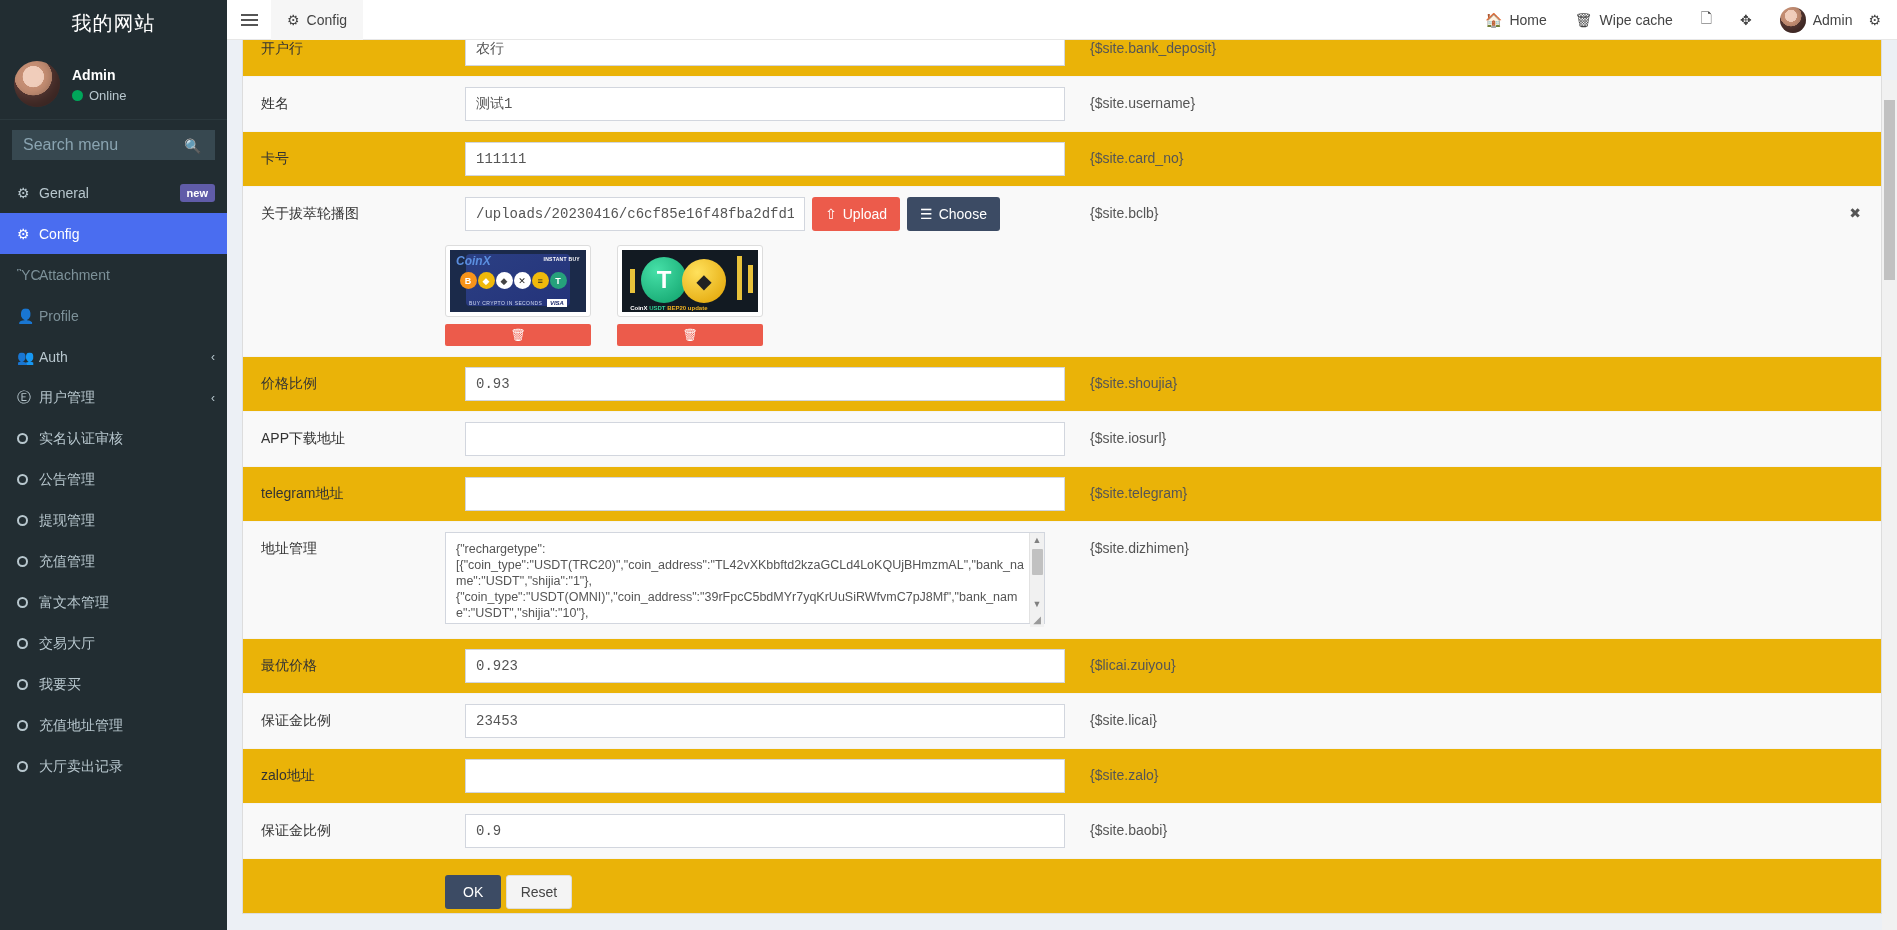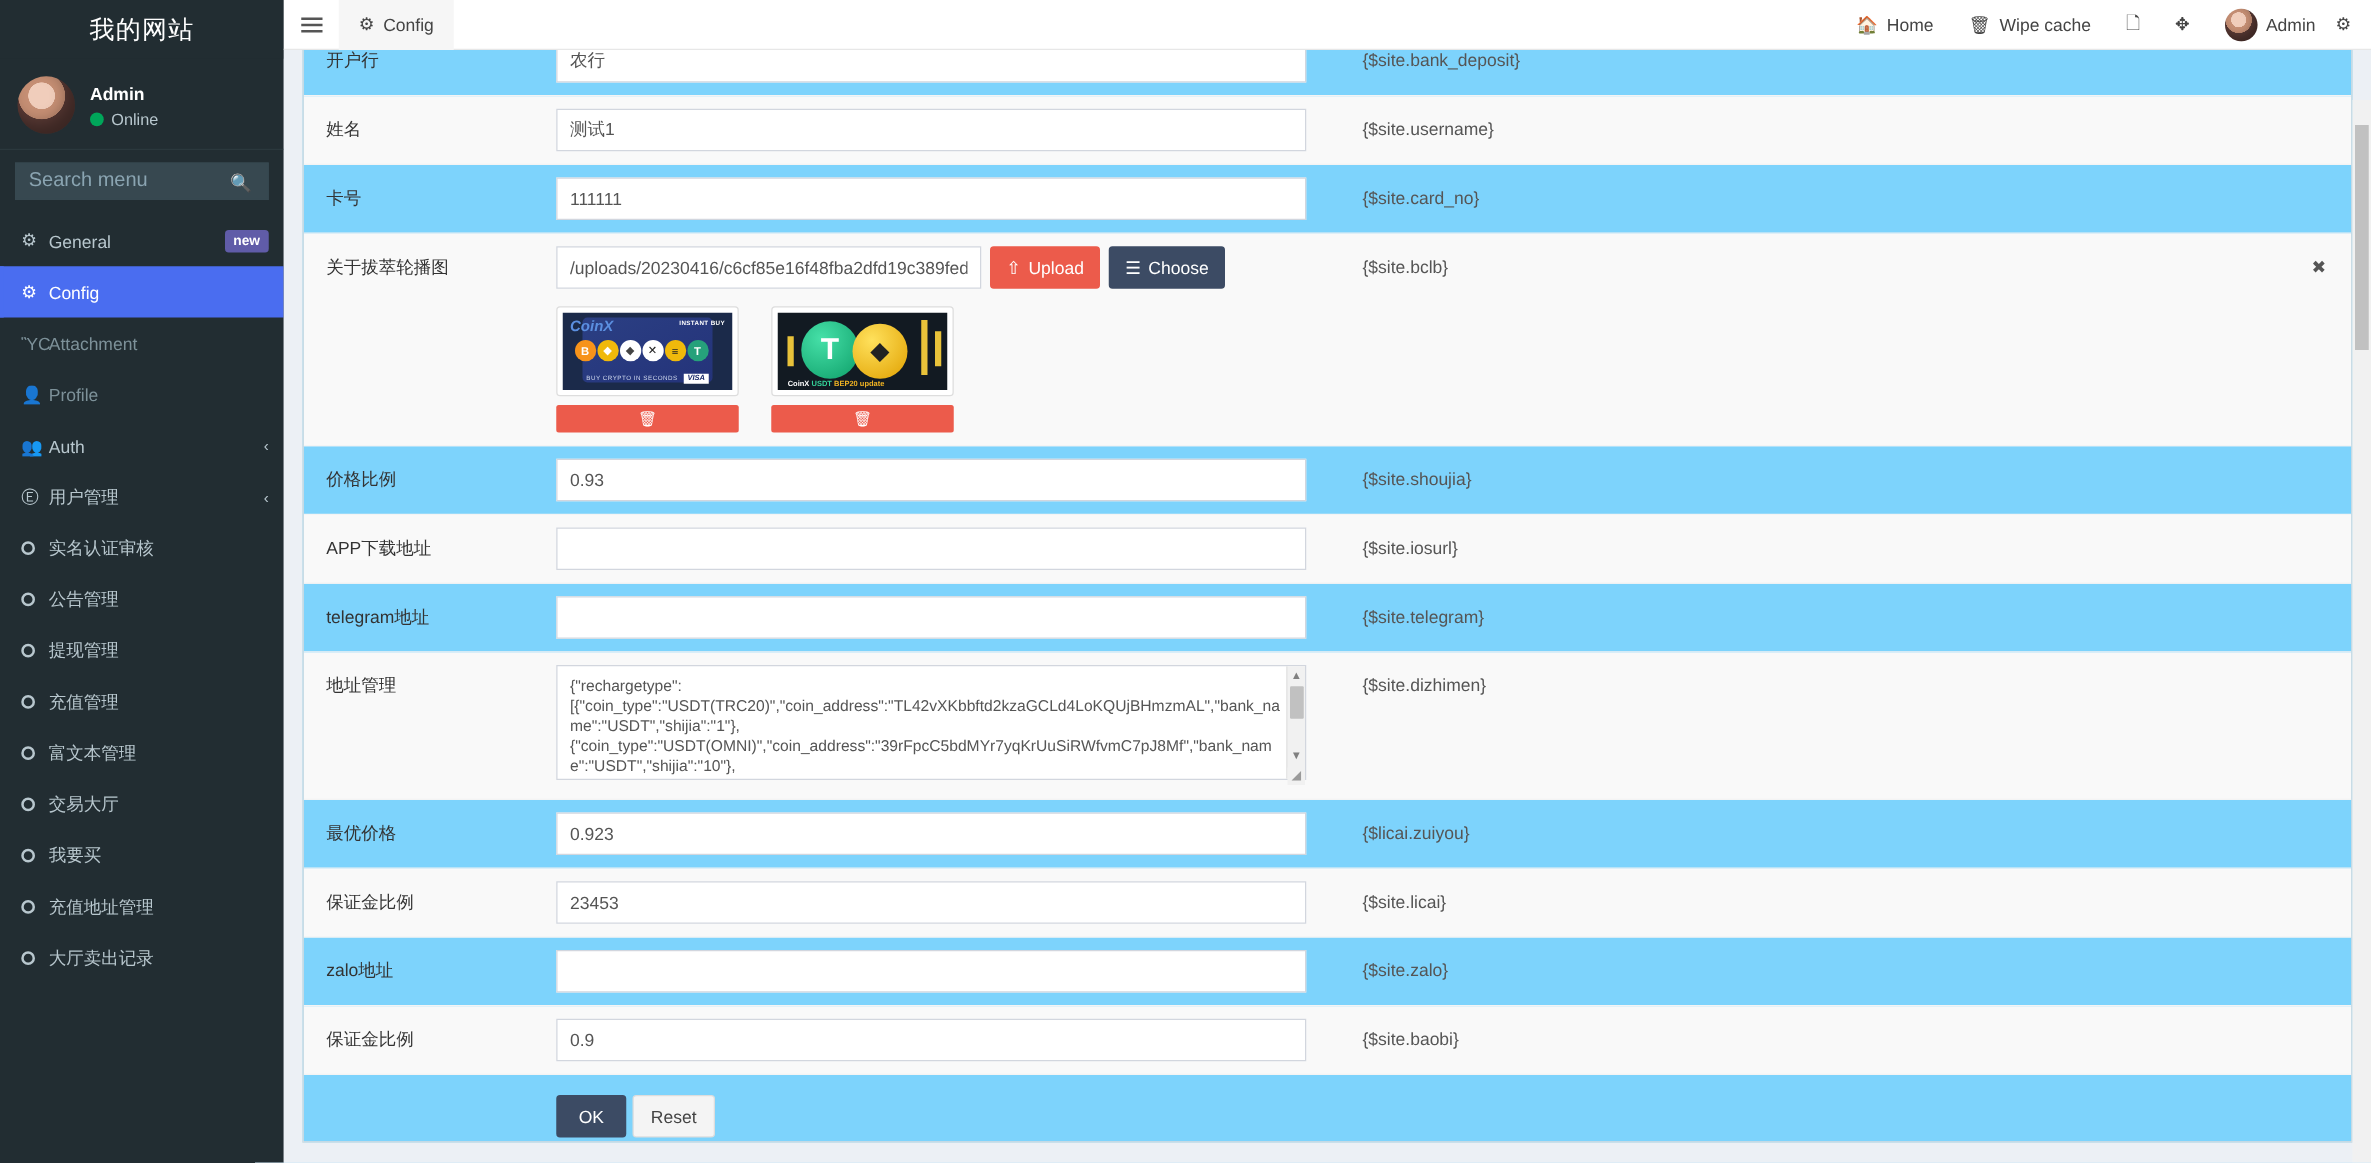--- a/index.html
+++ b/index.html
@@ -115,21 +115,21 @@
   }
 
   
   #content {
     position: absolute; left: 227px; top: 40px; right: 0; bottom: 0;
     background: #ecf0f5;
     overflow: hidden;
   }
   .panel {
     position: absolute; left: 15px; right: 15px; top: 0; bottom: 16px;
-    background: #7dd3fc; border: 1px solid #ddd; border-top: 0;
+    background: #eab308; border: 1px solid #ddd; border-top: 0;
     overflow: hidden;
   }
   .formrow {
     display: flex; align-items: flex-start;
     border-bottom: 1px solid #f4f4f4;
     padding: 10px 12px;
     min-height: 50px;
   }
   .formrow.odd { background: #f9f9f9; }
   .formrow .flabel {
@@ -140,21 +140,21 @@
   .formrow .fvar {
     flex: 1 1 auto; font-size: 14px; color: #555; padding-top: 8px; padding-left: 45px;
     display: flex; align-items: flex-start;
   }
   .fvar .closex {
     margin-left: auto; color: #555; font-size: 14px; cursor: pointer; padding-right: 8px;
   }
   .inp {
     width: 100%; height: 34px; border: 1px solid #d2d6de; background: #fff;
     padding: 6px 10px; font-size: 14px; color: #555; outline: none;
-    font-family: Liberation Sans, sans-serif; border-radius: 0;
+    font-family: Liberation Mono, monospace; border-radius: 0; margin-left: 20px;
   }
   .inp-group { display: flex; gap: 7px; align-items: flex-start; }
   .inp-group .inp { width: 340px; }
   .btn {
     border: 0; height: 34px; padding: 0 13px; font-size: 14px; cursor: pointer;
     display: inline-flex; align-items: center; gap: 6px; border-radius: 3px;
     font-family: inherit;
   }
   .btn-upload { background: #ec5b4b; color: #fff; }
   .btn-choose { background: #3c4b64; color: #fff; }

